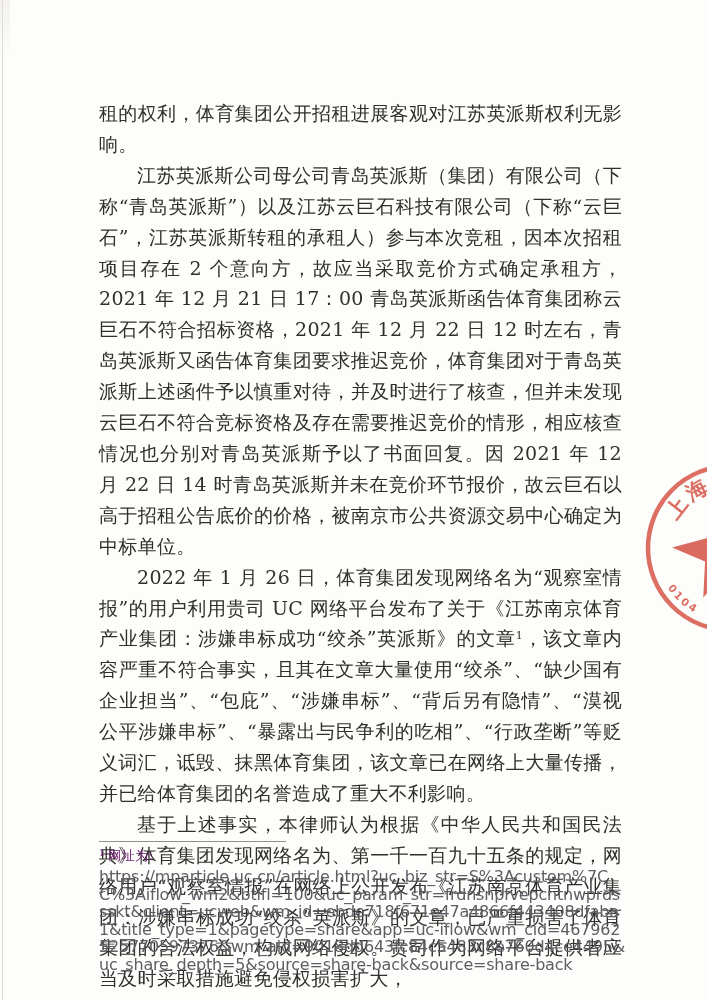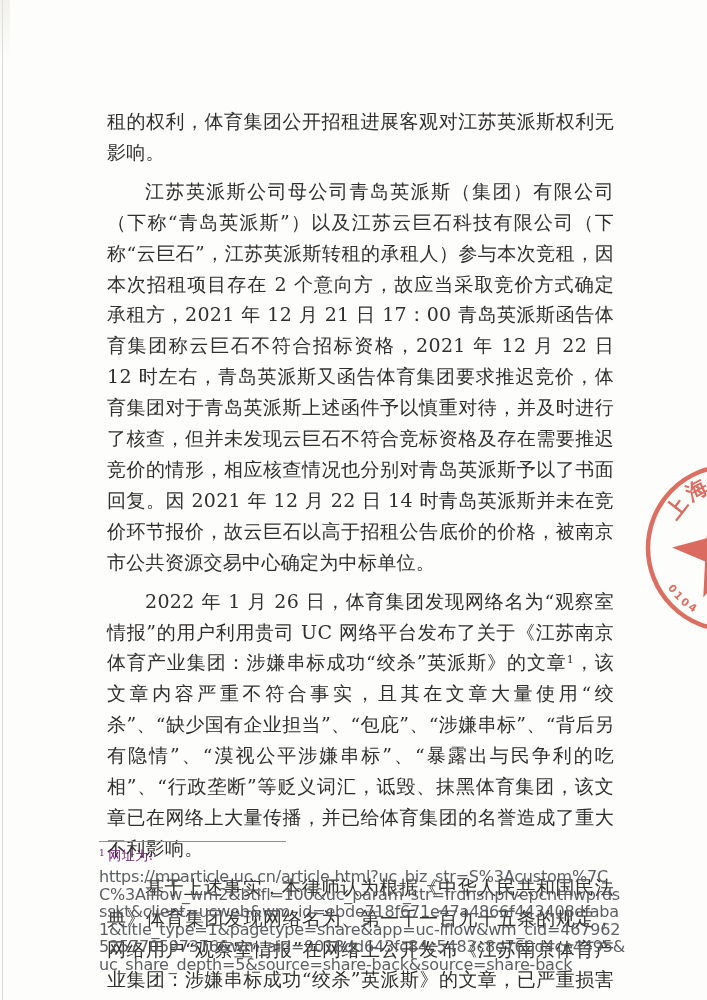--- a/index.html
+++ b/index.html
@@ -14,21 +14,21 @@
   }
   .scan-corner{
     position:absolute;left:0;top:0;width:10px;height:60px;
     background:linear-gradient(180deg,#e7e5e1,rgba(255,255,255,0));opacity:.5;
   }
   .body-text{
     position:absolute;left:99px;top:98px;width:523px;
     font-size:19px;line-height:30.9px;color:#302f2d;
     text-align:justify;letter-spacing:.3px;
   }
-  .para{margin:8px;text-indent:2em;}
+  .para{margin:0;text-indent:2em;}
   .para.no-indent{text-indent:0;}
   .fn-ref{font-size:11px;line-height:0;vertical-align:6px;}
   .footnote{
     position:absolute;left:99px;top:841px;width:526px;
   }
   .fn-rule{width:187px;border-top:1.2px solid #8f8f8d;margin:0 0 5px 0;}
   .fn-label{
     font-size:13px;color:#701a75;letter-spacing:.5px;
     font-family:"DejaVu Serif","Liberation Serif",serif;
   }

